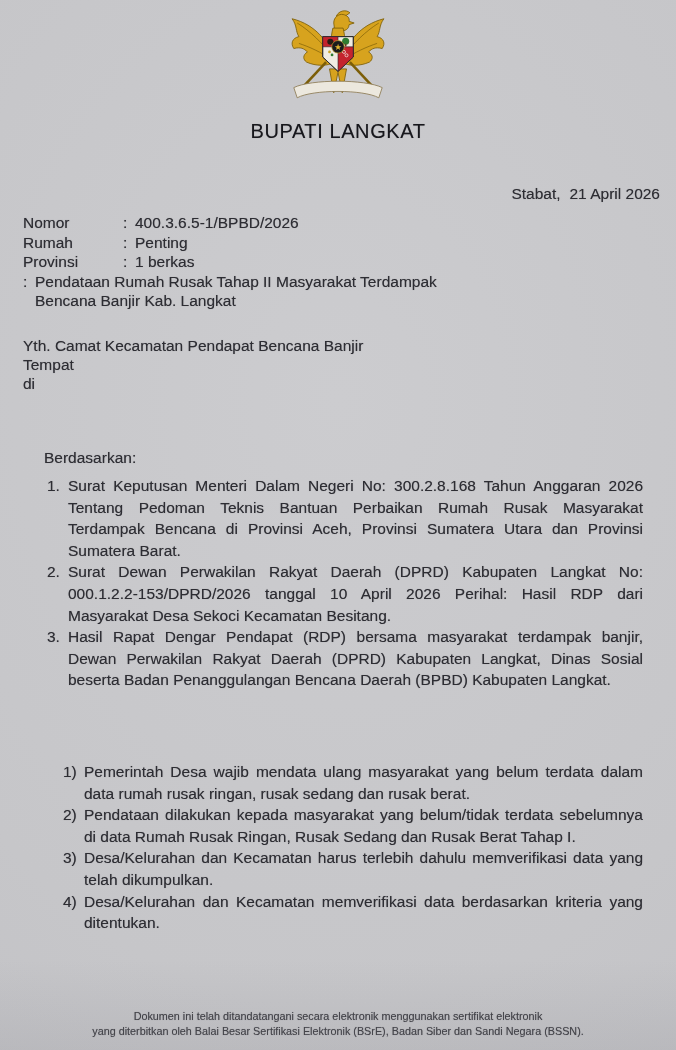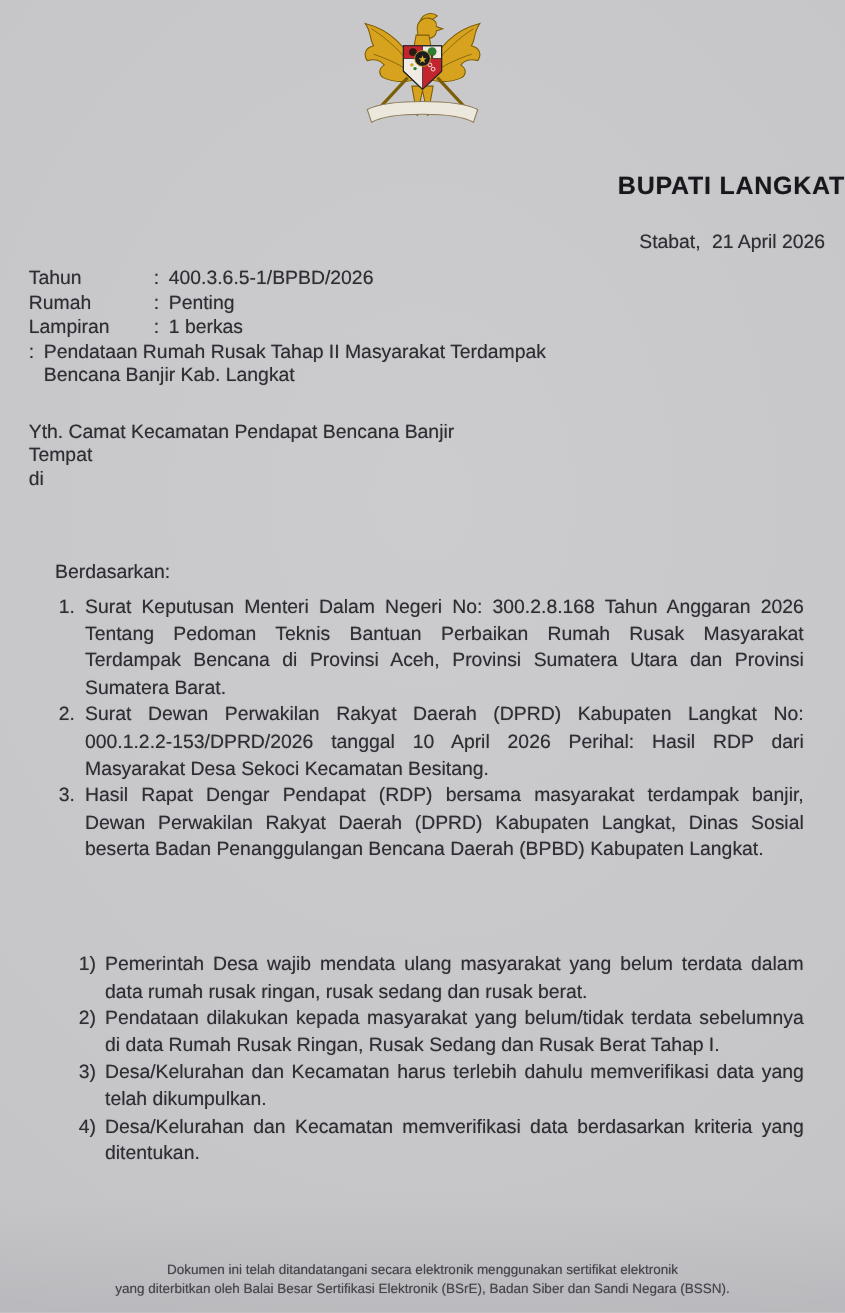--- a/index.html
+++ b/index.html
@@ -15,22 +15,22 @@
   }
   .page::after{
     content:"";position:absolute;left:0;right:0;bottom:0;height:90px;
     background:linear-gradient(to bottom, rgba(120,120,128,0) 0%, rgba(120,120,128,.14) 100%);
     pointer-events:none;
   }
   .soft{ text-shadow:0 0 .7px rgba(45,45,51,.5); }
 
   .emblem{position:absolute;top:7px;left:0;width:100%;display:flex;justify-content:center}
   .office{
-    position:absolute;top:138px;left:0;width:100%;text-align:right;
-    font-size:20px;font-weight:bold;letter-spacing:.6px;color:#17171c;
+    position:absolute;top:120px;left:0;width:100%;text-align:center;
+    font-size:20px;font-weight:normal;letter-spacing:.6px;color:#17171c;
   }
 
   .dateline{position:absolute;top:185px;right:16px;font-size:15.5px;white-space:nowrap}
   .dateline .gap{display:inline-block;width:9px}
 
   .meta{position:absolute;top:213px;left:23px;right:31px;font-size:15.5px;line-height:19.6px}
   .meta-row{display:flex}
   .meta-label{width:100px;flex:0 0 100px}
   .meta-colon{width:12px;flex:0 0 12px}
   .meta-value{max-width:402px}
@@ -113,31 +113,31 @@
   </div>
 
   <div class="office">BUPATI LANGKAT</div>
 
   <div class="dateline">
     <span>Stabat,</span><span class="gap"></span><span>21 April 2026</span>
   </div>
 
   <div class="meta">
     <div class="meta-row">
-      <span class="meta-label">Tahun</span>
+      <span class="meta-label">Nomor</span>
       <span class="meta-colon">:</span>
       <span class="meta-value">400.3.6.5-1/BPBD/2026</span>
     </div>
     <div class="meta-row">
       <span class="meta-label">Rumah</span>
       <span class="meta-colon">:</span>
       <span class="meta-value">Penting</span>
     </div>
     <div class="meta-row">
-      <span class="meta-label">Lampiran</span>
+      <span class="meta-label">Provinsi</span>
       <span class="meta-colon">:</span>
       <span class="meta-value">1 berkas</span>
     </div>
     <div class="meta-row">
       <span class="meta-colon">:</span>
       <span class="meta-value">Pendataan Rumah Rusak Tahap II Masyarakat Terdampak Bencana Banjir Kab. Langkat</span>
     </div>
   </div>
 
   <div class="recipient">

